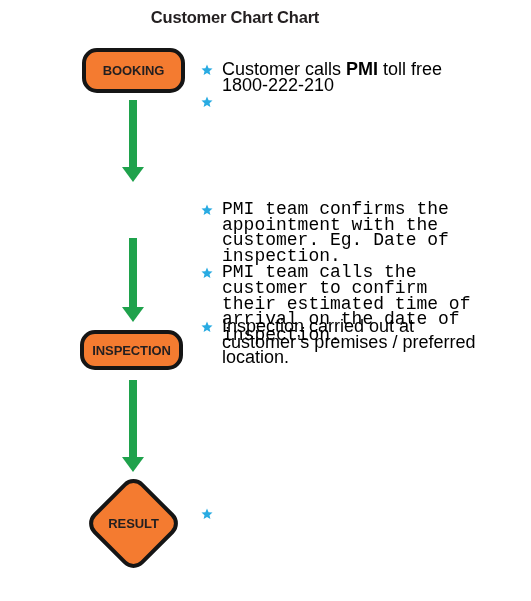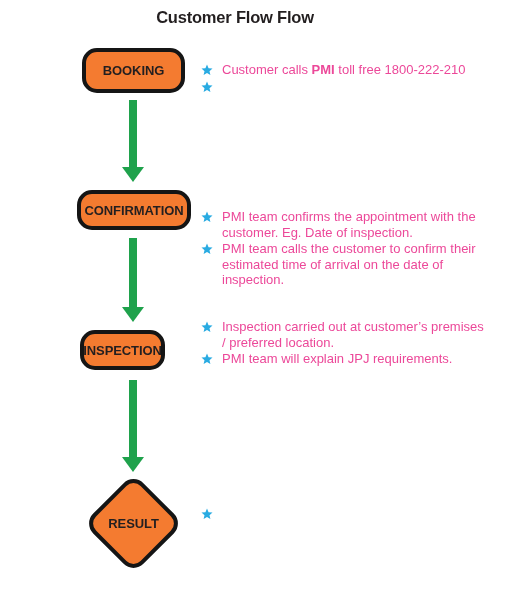--- a/index.html
+++ b/index.html
@@ -94,43 +94,43 @@
 
   
   .bullet-group {
     position: absolute;
     left: 200px;
     width: 290px;
   }
   .bullet-item {
     position: relative;
     padding-left: 22px;
-    font-size: 13px;
+    font-size: 18px;
     line-height: 15.6px;
-    color: #ec4899;
+    color: #000000;
     margin-bottom: 1px;
   }
   .star-icon {
     position: absolute;
     left: 1px;
     top: 2px;
     width: 12px;
     height: 12px;
     display: block;
   }
   .bold-term {
     font-weight: bold;
   }
 </style>
 </head>
 <body>
 
 <div id="chart-root">
 
-  <div id="page-title">Customer Flow Flow</div>
+  <div id="page-title">Customer Chart Chart</div>
 
   <div class="node node-box" style="left:82px; top:48px; width:103px; height:45px;">
     <div class="node-label">BOOKING</div>
   </div>
 
   <div class="bullet-group" style="top:62px;">
     <div class="bullet-item">
       <svg class="star-icon" viewBox="0 0 24 24" aria-hidden="true">
         <polygon points="12,1 15.1,8.4 23,9.1 17,14.3 18.8,22 12,17.9 5.2,22 7,14.3 1,9.1 8.9,8.4" fill="#29abe2"></polygon>
       </svg>
@@ -141,60 +141,51 @@
         <polygon points="12,1 15.1,8.4 23,9.1 17,14.3 18.8,22 12,17.9 5.2,22 7,14.3 1,9.1 8.9,8.4" fill="#29abe2"></polygon>
       </svg>
     </div>
   </div>
 
   <div class="arrow" style="left:113px; top:100px; width:40px; height:82px;">
     <div class="arrow-shaft" style="height:68px;"></div>
     <div class="arrow-head"></div>
   </div>
 
-  <div class="node node-box" style="left:77px; top:190px; width:114px; height:40px;">
-    <div class="node-label">CONFIRMATION</div>
-  </div>
-
-  <div class="bullet-group" style="top:209px;">
+
+  <div class="bullet-group" style="top:202px;font-family:Liberation Mono, monospace;">
     <div class="bullet-item">
       <svg class="star-icon" viewBox="0 0 24 24" aria-hidden="true">
         <polygon points="12,1 15.1,8.4 23,9.1 17,14.3 18.8,22 12,17.9 5.2,22 7,14.3 1,9.1 8.9,8.4" fill="#29abe2"></polygon>
       </svg>
       <span>PMI team confirms the appointment with the customer. Eg. Date of inspection.</span>
     </div>
     <div class="bullet-item">
       <svg class="star-icon" viewBox="0 0 24 24" aria-hidden="true">
         <polygon points="12,1 15.1,8.4 23,9.1 17,14.3 18.8,22 12,17.9 5.2,22 7,14.3 1,9.1 8.9,8.4" fill="#29abe2"></polygon>
       </svg>
       <span>PMI team calls the customer to confirm their estimated time of arrival on the date of inspection.</span>
     </div>
   </div>
 
   <div class="arrow" style="left:113px; top:238px; width:40px; height:84px;">
     <div class="arrow-shaft" style="height:70px;"></div>
     <div class="arrow-head"></div>
   </div>
 
-  <div class="node node-box" style="left:80px; top:330px; width:85px; height:40px;">
+  <div class="node node-box" style="left:80px; top:330px; width:103px; height:40px;">
     <div class="node-label">INSPECTION</div>
   </div>
 
   <div class="bullet-group" style="top:319px;">
     <div class="bullet-item">
       <svg class="star-icon" viewBox="0 0 24 24" aria-hidden="true">
         <polygon points="12,1 15.1,8.4 23,9.1 17,14.3 18.8,22 12,17.9 5.2,22 7,14.3 1,9.1 8.9,8.4" fill="#29abe2"></polygon>
       </svg>
       <span>Inspection carried out at customer’s premises / preferred location.</span>
-    </div>
-    <div class="bullet-item">
-      <svg class="star-icon" viewBox="0 0 24 24" aria-hidden="true">
-        <polygon points="12,1 15.1,8.4 23,9.1 17,14.3 18.8,22 12,17.9 5.2,22 7,14.3 1,9.1 8.9,8.4" fill="#29abe2"></polygon>
-      </svg>
-      <span>PMI team will explain JPJ requirements.</span>
     </div>
   </div>
 
   <div class="arrow" style="left:113px; top:380px; width:40px; height:92px;">
     <div class="arrow-shaft" style="height:78px;"></div>
     <div class="arrow-head"></div>
   </div>
 
   <div class="node node-diamond" style="left:98px; top:488px; width:71px; height:71px;">
     <div class="node-label diamond-label">RESULT</div>

